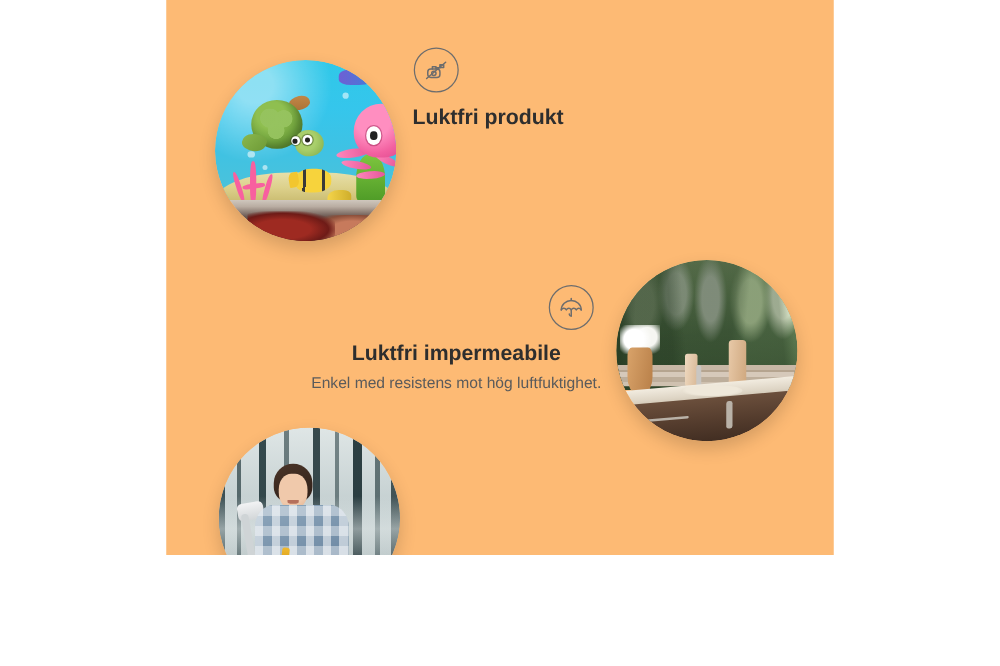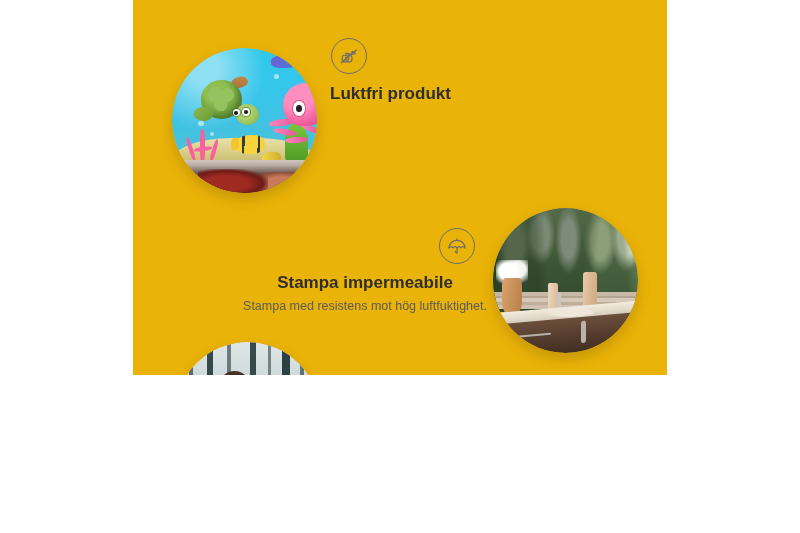--- a/index.html
+++ b/index.html
@@ -20,22 +20,22 @@
     position: relative;
     width: 800px;
     height: 533px;
     background: #ffffff;
   }
   #stage {
     position: absolute;
     left: 133px;
     top: 0;
     width: 534px;
-    height: 375px;
-    background: #eab308;
+    height: 444px;
+    background: #fdba74;
     overflow: hidden;
   }
 
   
   .medallion {
     position: absolute;
     border-radius: 50%;
     overflow: hidden;
     box-shadow: 0 6px 14px rgba(0,0,0,0.16);
   }
@@ -433,22 +433,22 @@
         <div class="icon-circle">
           <svg width="22" height="22" viewBox="0 0 24 24" fill="none" stroke="#6d6d6d" stroke-width="1.3" stroke-linecap="round" stroke-linejoin="round">
             <path d="M3.3 14.1c0-4.6 3.9-8.3 8.7-8.3s8.7 3.7 8.7 8.3"></path>
             <path d="M3.3 14.1c1.2-1.9 3.2-1.9 4.4 0 1.2-1.9 3.2-1.9 4.3 0 1.2-1.9 3.2-1.9 4.4 0 1.2-1.9 3.2-1.9 4.3 0"></path>
             <line x1="12" y1="14.1" x2="12" y2="19.4"></line>
             <path d="M12 19.4a1.7 1.7 0 0 1-1.7-1.7"></path>
             <line x1="12" y1="5.8" x2="12" y2="4.1"></line>
           </svg>
         </div>
       </div>
-      <p class="feat-title">Stampa impermeabile</p>
-      <p class="feat-desc">Stampa med resistens mot hög luftfuktighet.</p>
+      <p class="feat-title">Luktfri impermeabile</p>
+      <p class="feat-desc">Enkel med resistens mot hög luftfuktighet.</p>
     </div>
 
     <div class="medallion" id="med-forest">
       <div class="photo">
         <div class="forest-bg"></div>
         <div class="forest-haze"></div>
         <div class="person">
           <div class="roller-head"></div>
           <div class="roller-handle"></div>
           <div class="hair"></div>

